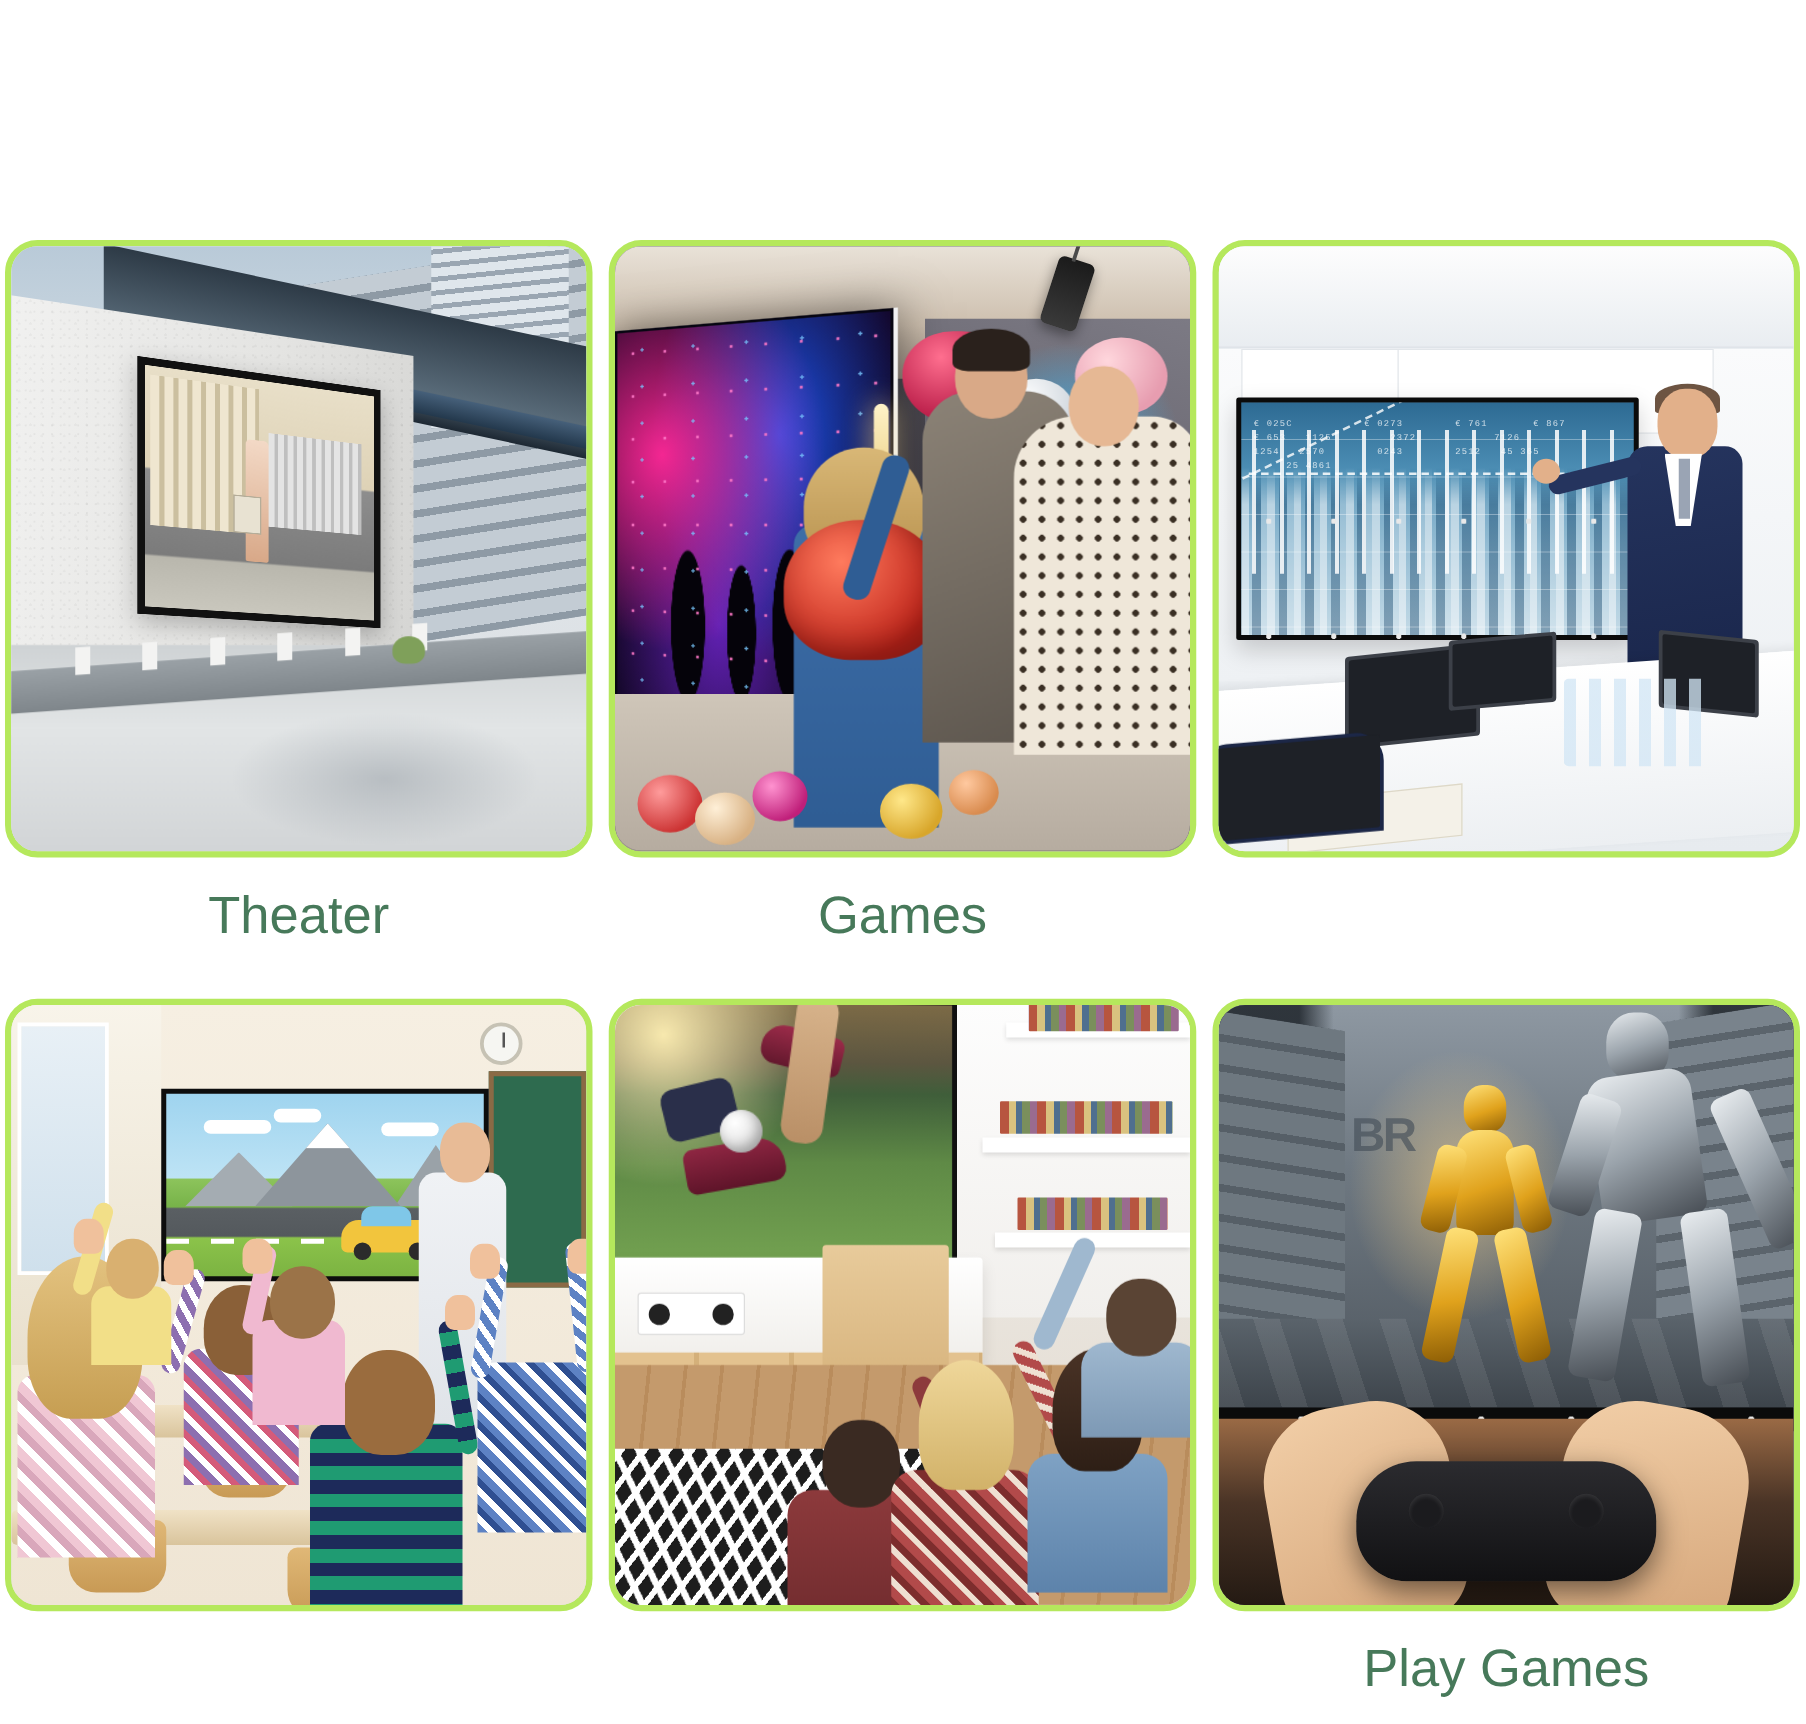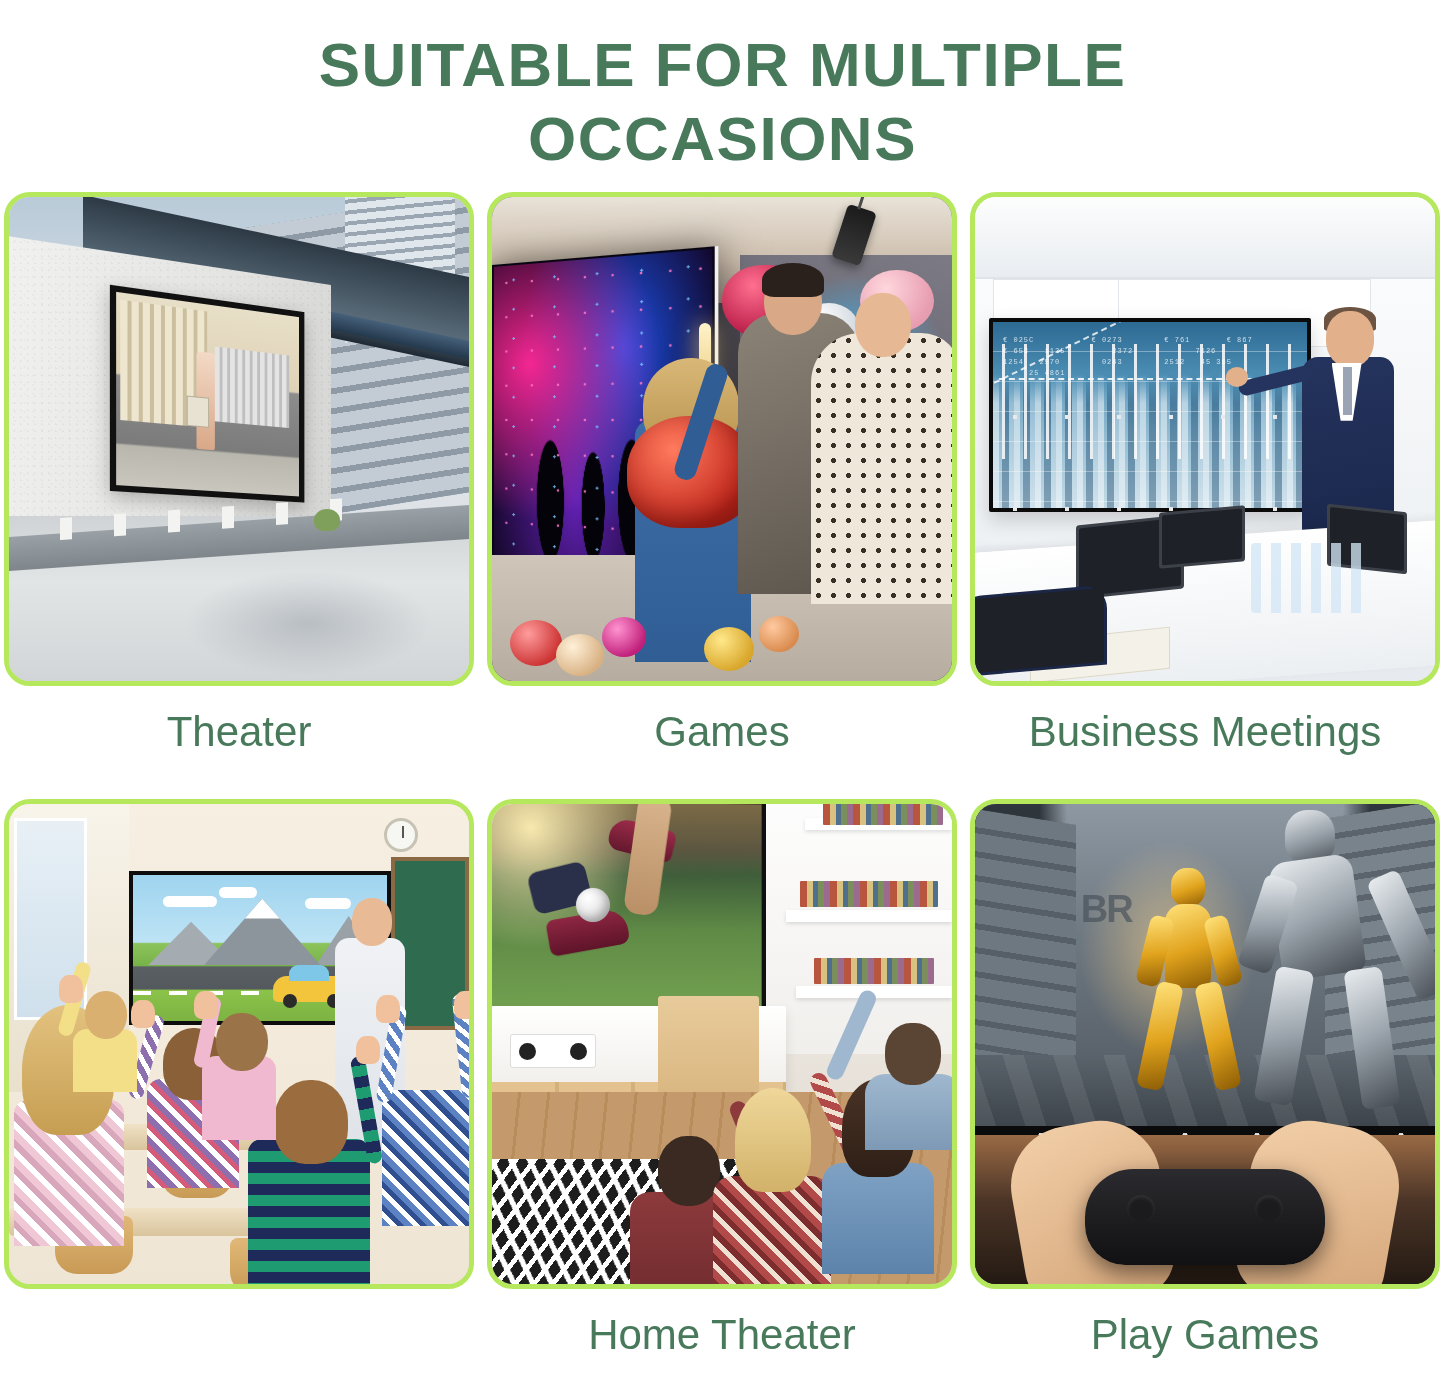--- a/index.html
+++ b/index.html
@@ -462,21 +462,20 @@
   .g-pad:before{content:""; position:absolute; left:42px; top:26px; width:28px; height:28px;
                 border-radius:50%; background:#1b1b1e; box-shadow: inset 0 2px 4px rgba(255,255,255,.12);}
   .g-pad:after{content:""; position:absolute; right:42px; top:26px; width:28px; height:28px;
                border-radius:50%; background:#1b1b1e; box-shadow: inset 0 2px 4px rgba(255,255,255,.12);}
 </style>
 </head>
 <body>
 
 <div class="page">
 
-  <h1 class="title">SUITABLE FOR MULTIPLE OCCASIONS</h1>
 
   <div class="grid">
 
     <div class="cell">
       <div class="card">
         <div class="scene sc-out">
           <div class="out-sky"></div>
           <div class="out-bldg"></div>
           <div class="out-bldg2"></div>
           <div class="out-canopy"></div>
@@ -573,21 +572,20 @@
           </div>
           <div class="b-table"></div>
           <div class="b-lap" style="left:22%;bottom:18%;width:108px;height:74px;transform:skewY(-6deg);"></div>
           <div class="b-lap" style="left:40%;bottom:24%;width:86px;height:56px;transform:skewY(-5deg);"></div>
           <div class="b-lap" style="right:6%;bottom:23%;width:80px;height:62px;transform:skewY(6deg);"></div>
           <div class="b-bottles"></div>
           <div class="b-paper"></div>
           <div class="b-lap" style="left:-4%;bottom:2%;width:150px;height:80px;background:#1c2747;border-radius:24px 24px 0 0;transform:skewY(-5deg);"></div>
         </div>
       </div>
-      <div class="caption">Business Meetings</div>
     </div>
 
     <div class="cell row2">
       <div class="card">
         <div class="scene sc-edu">
           <div class="e-wallL"></div>
           <div class="e-win"></div>
           <div class="e-board"></div>
           <div class="e-clock"></div>
 
@@ -711,21 +709,20 @@
             <div class="head" style="left:20px;bottom:60%;width:72px;height:98px;background:linear-gradient(180deg,#4a3326,#2e1f16);border-radius:50% 50% 36% 36%;"></div>
           </div>
 
           <div class="h-person" style="right:-2%;bottom:28%;width:96px;height:24%;">
             <div class="body" style="left:0;bottom:0;width:96px;height:66%;background:linear-gradient(180deg,#9fb8cf,#7d99b5);"></div>
             <div class="head" style="left:20px;bottom:56%;width:56px;height:62px;background:#5a4434;"></div>
             <div class="arm" style="left:-22px;bottom:58%;height:96px;background:#9fb8cf;transform:rotate(24deg);"></div>
           </div>
         </div>
       </div>
-      <div class="caption">Home Theater</div>
     </div>
 
     <div class="cell row2">
       <div class="card">
         <div class="scene sc-game">
           <div class="g-screen">
             <div class="g-corr"></div>
             <div class="g-panelL"></div>
             <div class="g-panelR"></div>
             <div class="g-haze"></div>

